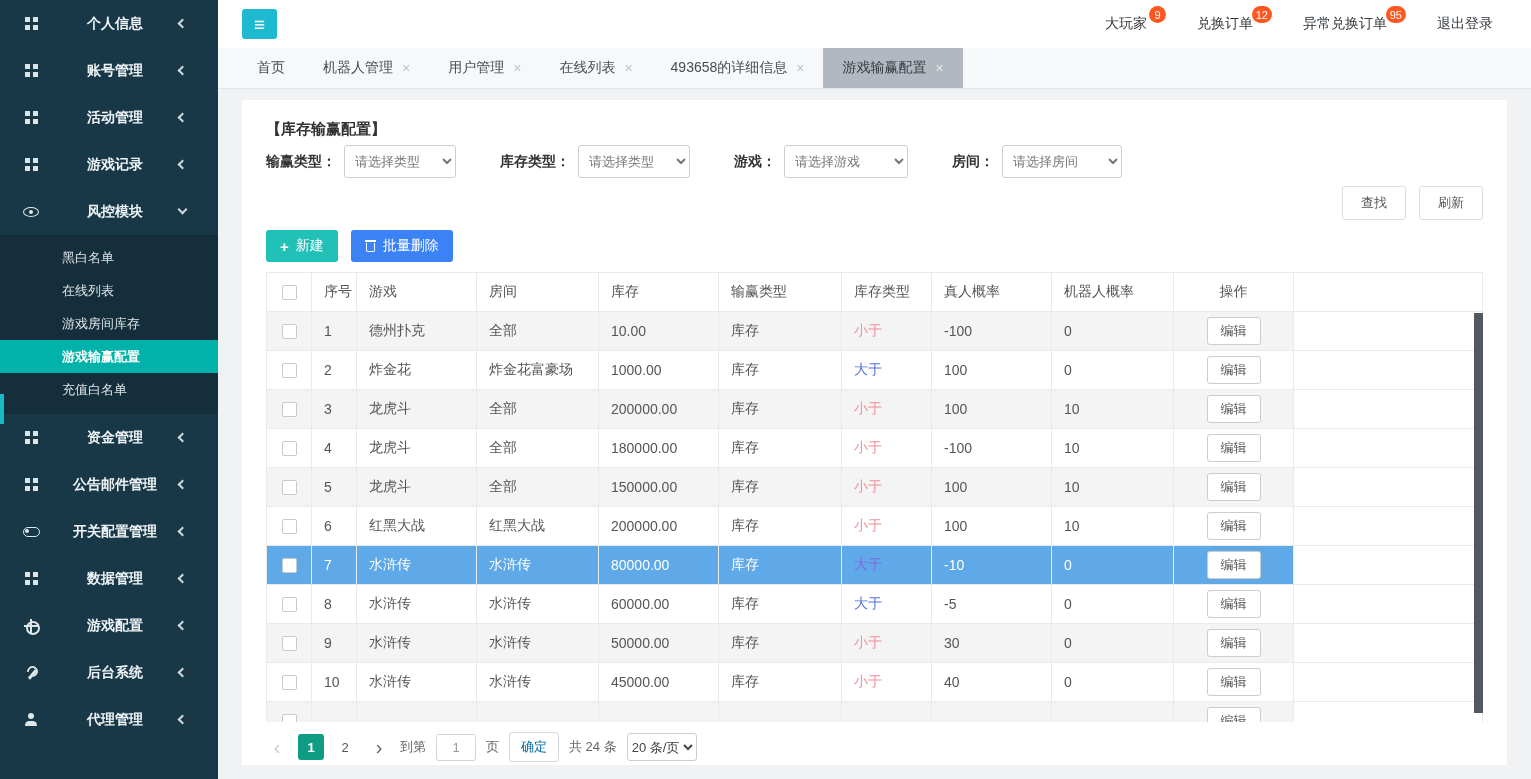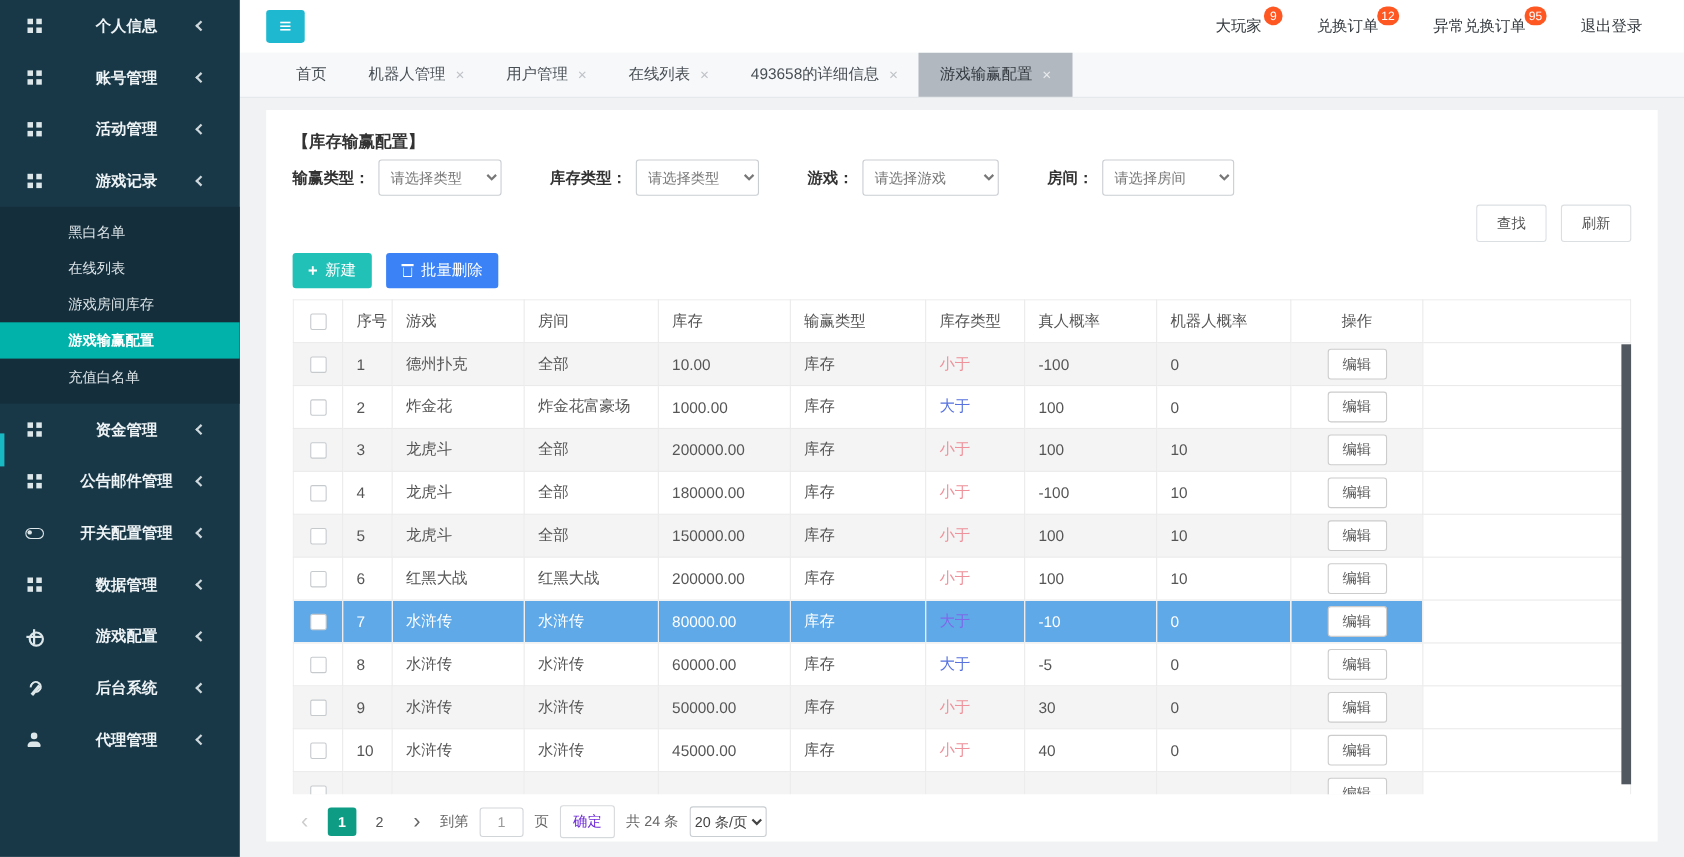--- a/index.html
+++ b/index.html
@@ -42,21 +42,21 @@
 
   
   .main{flex:1;display:flex;flex-direction:column;min-width:0;}
   .topbar{height:48px;background:#fff;display:flex;align-items:center;justify-content:space-between;padding:0 28px 0 24px;}
   .hamburger{width:35px;height:30px;background:#1eb9d1;border:none;border-radius:3px;color:#fff;font-size:19px;line-height:1;cursor:pointer;display:flex;align-items:center;justify-content:center;}
   .top-links{display:flex;align-items:center;gap:40px;}
   .top-link{position:relative;font-size:14px;color:#33393e;cursor:pointer;padding-right:10px;white-space:nowrap;}
   .badge{position:absolute;top:-9px;right:-9px;min-width:17px;height:17px;padding:0 4px;background:#ff5722;color:#fff;border-radius:9px;font-size:11px;display:flex;align-items:center;justify-content:center;}
 
   
-  .tabbar{height:41px;background:#f7f8fa;border-bottom:1px solid #e3e6e9;display:flex;align-items:stretch;padding-left:32px;}
+  .tabbar{height:41px;background:#f7f8fa;border-bottom:1px solid #e3e6e9;display:flex;align-items:stretch;padding-left:20px;}
   .tab{display:flex;align-items:center;gap:9px;padding:0 19px;font-size:14px;color:#474e54;cursor:pointer;white-space:nowrap;}
   .tab .tab-close{color:#bfc3c7;font-size:14px;}
   .tab.active{background:#b1b8bf;color:#343a40;}
   .tab.active .tab-close{color:#e8eaec;}
 
   
   .content{flex:1;background:#f0f2f3;padding:11px 24px 14px;overflow:hidden;}
   .card{background:#fff;height:100%;padding:16px 24px 12px;position:relative;overflow:hidden;}
   .panel-title{font-size:15px;font-weight:700;color:#333;margin:4px 0 6px;}
   .filters{display:flex;align-items:center;gap:44px;margin-bottom:8px;}
@@ -91,21 +91,21 @@
   .vthumb{position:absolute;right:0;top:41px;width:9px;height:400px;background:#515860;}
 
   
   .pager{display:flex;align-items:center;gap:10px;margin-top:10px;font-size:13px;color:#666;}
   .pg-pages{display:flex;gap:8px;}
   .pg-arrow{width:22px;height:26px;display:flex;align-items:center;justify-content:center;font-size:20px;color:#666;cursor:pointer;}
   .pg-arrow.disabled{color:#ccc;}
   .pg-num{min-width:26px;height:26px;display:flex;align-items:center;justify-content:center;border-radius:3px;cursor:pointer;color:#555;padding:0 4px;}
   .pg-num.active{background:#0e9c84;color:#fff;font-weight:700;}
   .pg-input{width:40px;height:27px;border:1px solid #d2d5d8;border-radius:3px;text-align:center;color:#999;font-size:13px;font-family:inherit;}
-  .pg-btn{background:#fff;border:1px solid #d6d9db;border-radius:3px;padding:5px 11px;color:#6d28d9;font-size:13px;cursor:pointer;font-family:inherit;}
+  .pg-btn{background:#fff;border:1px solid #d6d9db;border-radius:3px;padding:5px 11px;color:#0369a1;font-size:13px;cursor:pointer;font-family:inherit;}
   .pg-select{height:28px;border:1px solid #c9ced2;border-radius:3px;color:#444;font-size:13px;background:#fff;font-family:inherit;}
 </style>
 </head>
 <body>
 
 <div class="app">
   <aside class="sidebar">
     <nav id="sidebar-menu">
         <div class="side-item">
           <span class="ic">
@@ -127,20 +127,27 @@
           </span>
           <span class="side-label">活动管理</span>
           <span class="chev left"></span>
         </div>
         <div class="side-item">
           <span class="ic">
             <span class="i-grid"></span>
           </span>
           <span class="side-label">游戏记录</span>
           <span class="chev left"></span>
+        </div>
+        <div class="side-item">
+          <span class="ic">
+            <span class="i-eye"></span>
+          </span>
+          <span class="side-label">风控模块</span>
+          <span class="chev down"></span>
         </div>
         <div class="side-sub">
           <div class="side-sub-item">黑白名单</div>
           <div class="side-sub-item">在线列表</div>
           <div class="side-sub-item">游戏房间库存</div>
           <div class="side-sub-item active">游戏输赢配置</div>
           <div class="side-sub-item">充值白名单</div>
         </div>
         <div class="side-item">
           <span class="ic">

